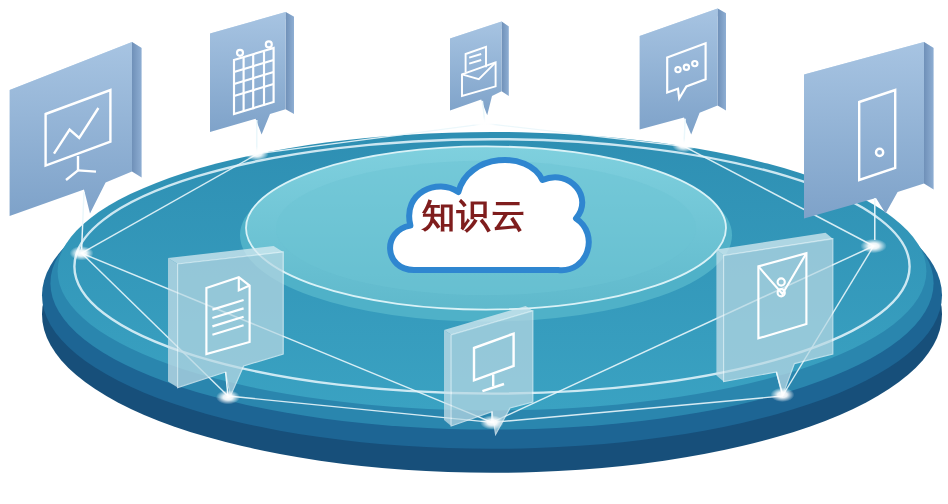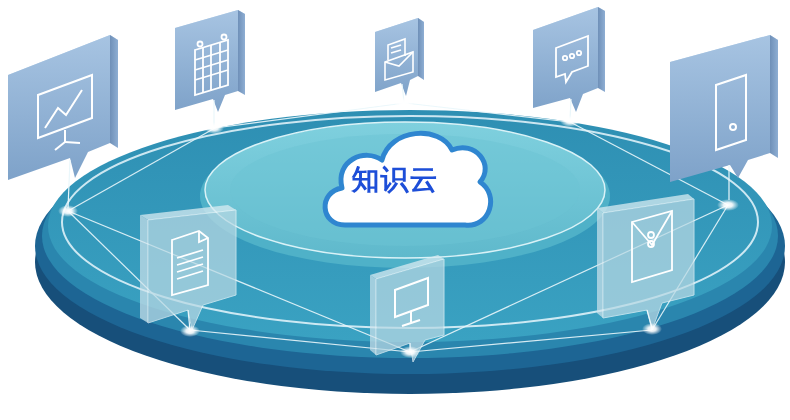--- a/index.html
+++ b/index.html
@@ -2,21 +2,21 @@
 <html><head>
   <meta charset="utf-8">
   <style>
     html, body { margin: 0; padding: 0; background: #ffffff; }
     body { width: 790px; height: 420px; overflow: hidden; position: relative;
            font-family: "DejaVu Sans", sans-serif; }
     #stage { position: absolute; left: 0; top: 0; width: 790px; height: 420px; }
     .label-wrap { position: absolute; left: 330px; top: 150px; width: 130px; height: 60px;
                   display: flex; align-items: center; justify-content: center; }
     .cloud-label { font-family: "DejaVu Sans", sans-serif; font-weight: bold;
-                   font-size: 28px; color: #1d4ed8; letter-spacing: 1px; }
+                   font-size: 28px; color: #7f1d1d; letter-spacing: 1px; }
   </style>
 </head>
 <body>
 
 <div id="stage">
   <svg width="790" height="420" viewBox="0 0 790 420" xmlns="http://www.w3.org/2000/svg">
     <defs>
       <radialGradient id="glow" cx="50%" cy="50%" r="50%">
         <stop offset="0%" stop-color="#ffffff" stop-opacity="1"></stop>
         <stop offset="40%" stop-color="#ffffff" stop-opacity="0.9"></stop>

